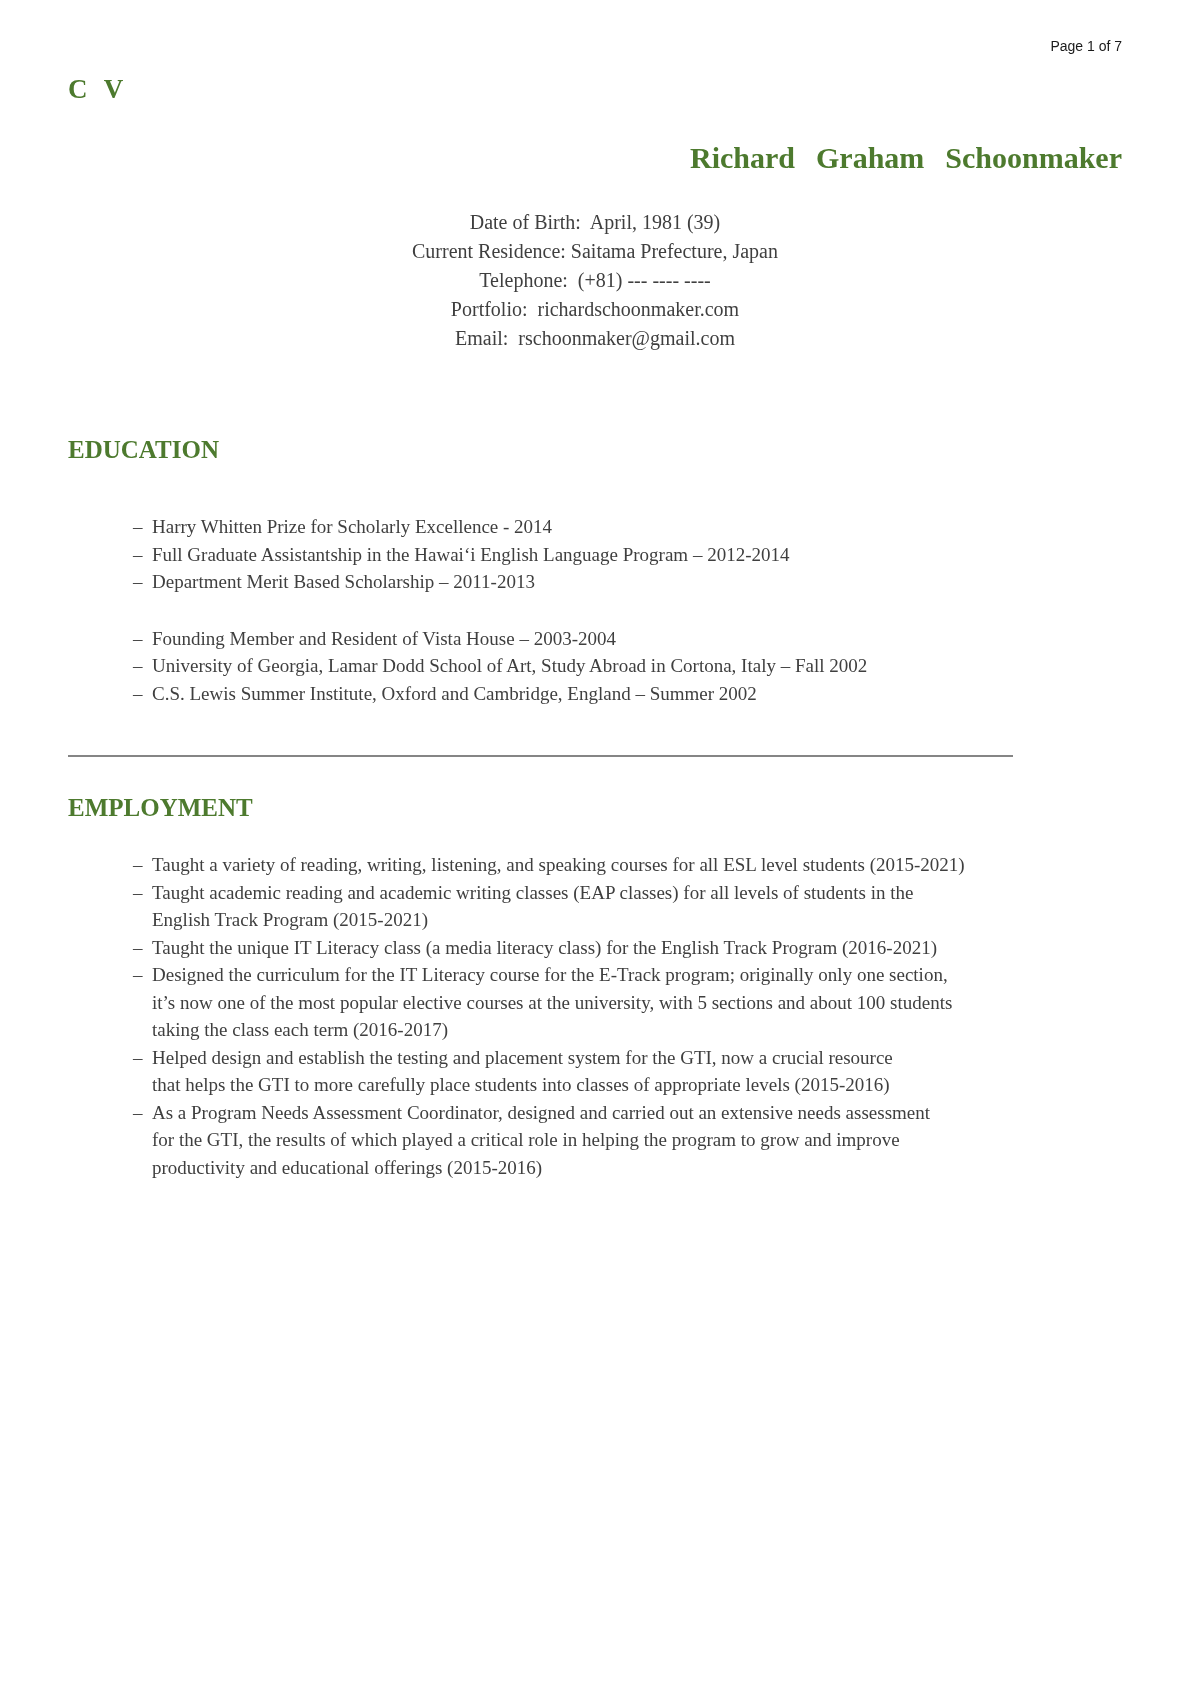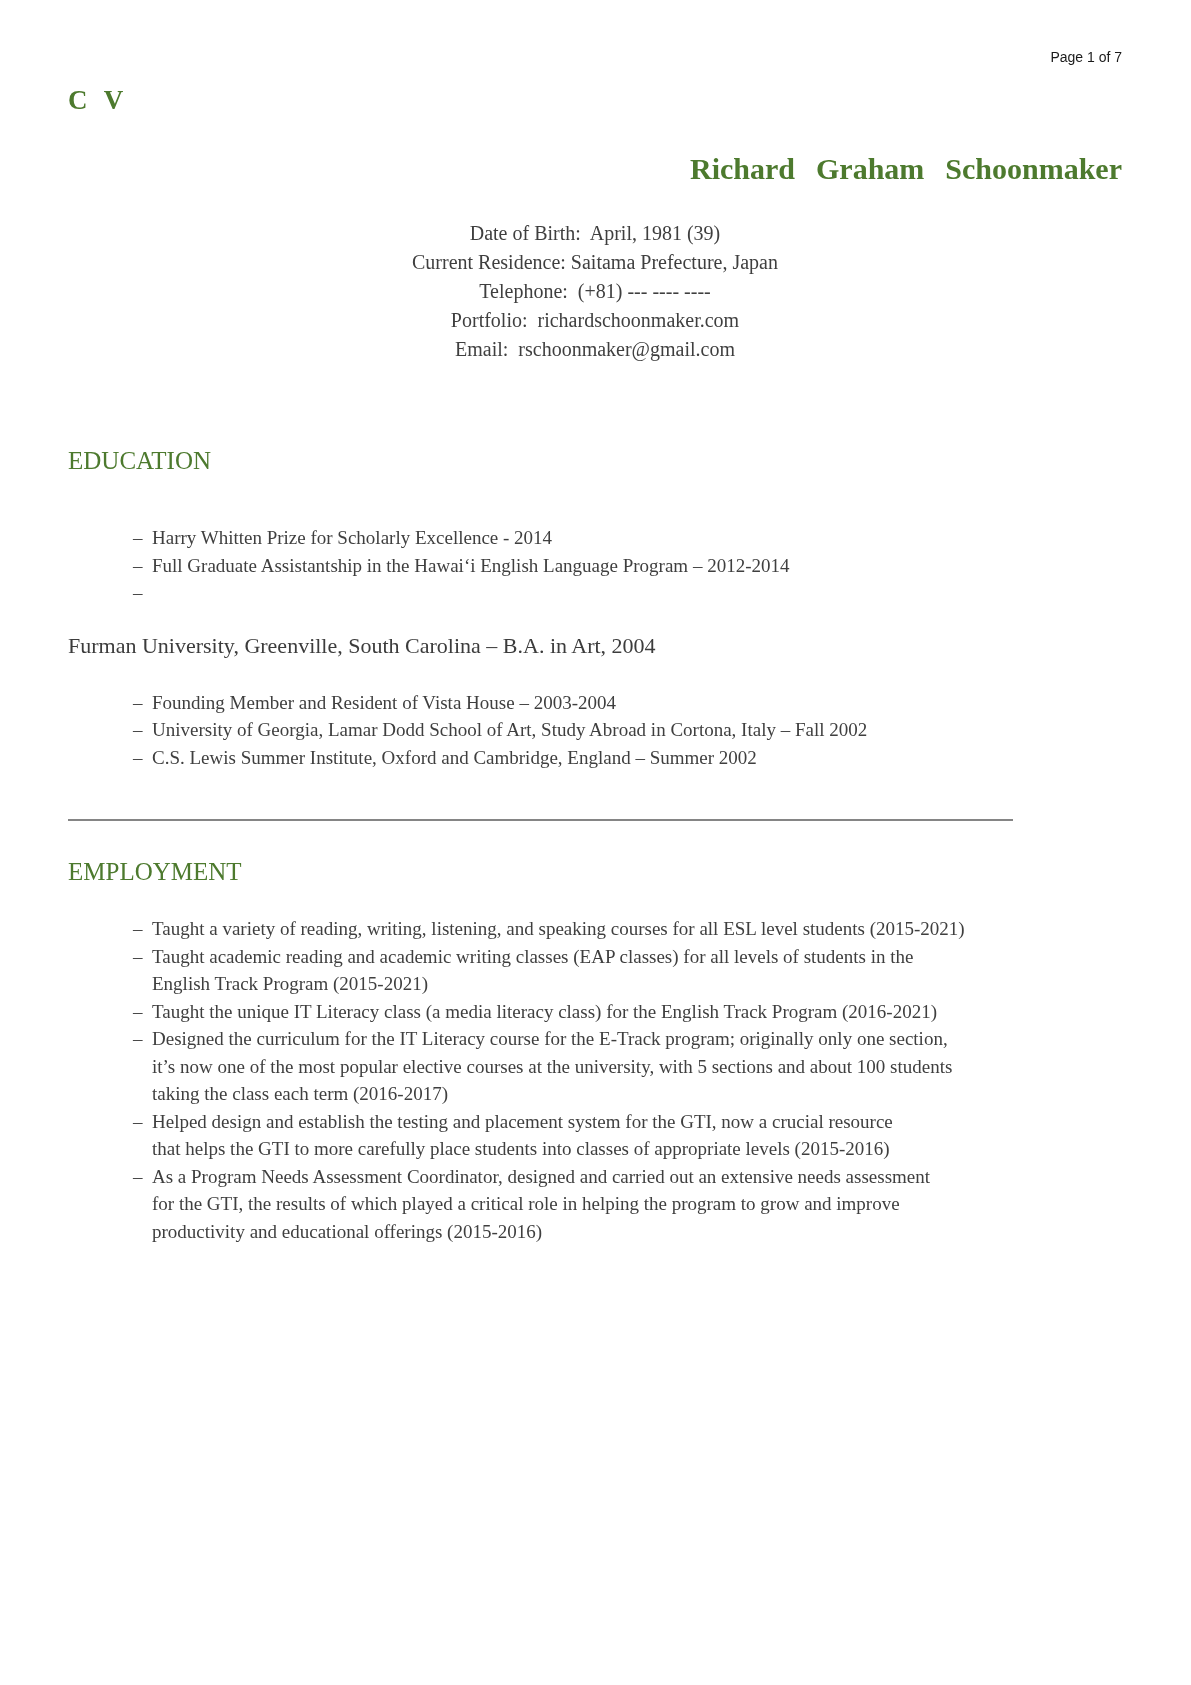--- a/index.html
+++ b/index.html
@@ -11,21 +11,21 @@
     margin: 0 auto;
     background: #ffffff;
     font-family: "Liberation Serif", "DejaVu Serif", serif;
     color: #3f3f3f;
     overflow: hidden;
   }
   .content {
     padding: 0 69px 0 68px;
   }
   .page-indicator {
-    margin-top: 49px;
+    margin-top: 38px;
     text-align: right;
     font-family: "Liberation Sans", "DejaVu Sans", sans-serif;
     font-size: 14px;
     line-height: 16px;
     color: #1a1a1a;
   }
   .doc-label {
     margin-top: 20px;
     font-size: 27px;
     line-height: 30px;
@@ -45,21 +45,21 @@
   .contact-block {
     margin-top: 32px;
     text-align: center;
     font-size: 20px;
     line-height: 29px;
   }
   .contact-line { white-space: pre; }
   .section-title {
     font-size: 25px;
     line-height: 30px;
-    font-weight: 400;
+    font-weight: 700;
     color: #4d7a2e;
   }
   .section-title.education { margin-top: 82px; }
   .section-title.employment { margin-top: 36px; }
   .entry-heading {
     font-size: 22px;
     line-height: 28px;
     color: #3c3c3c;
   }
   .entry-heading.multiline { line-height: 35px; }
@@ -111,26 +111,26 @@
         <div class="bullet-item">
           <span class="bullet-dash">–</span>
           <span class="bullet-text">Harry Whitten Prize for Scholarly Excellence - 2014</span>
         </div>
         <div class="bullet-item">
           <span class="bullet-dash">–</span>
           <span class="bullet-text">Full Graduate Assistantship in the Hawai‘i English Language Program – 2012-2014</span>
         </div>
         <div class="bullet-item">
           <span class="bullet-dash">–</span>
+          <span class="bullet-text">Department Merit Based Scholarship – 2011-2013</span>
         </div>
       </div>
     </div>
 
     <div class="edu-entry-2">
-      <div class="entry-heading">Furman University, Greenville, South Carolina – B.A. in Art, 2004</div>
       <div class="bullet-list">
         <div class="bullet-item">
           <span class="bullet-dash">–</span>
           <span class="bullet-text">Founding Member and Resident of Vista House – 2003-2004</span>
         </div>
         <div class="bullet-item">
           <span class="bullet-dash">–</span>
           <span class="bullet-text">University of Georgia, Lamar Dodd School of Art, Study Abroad in Cortona, Italy – Fall 2002</span>
         </div>
         <div class="bullet-item">

